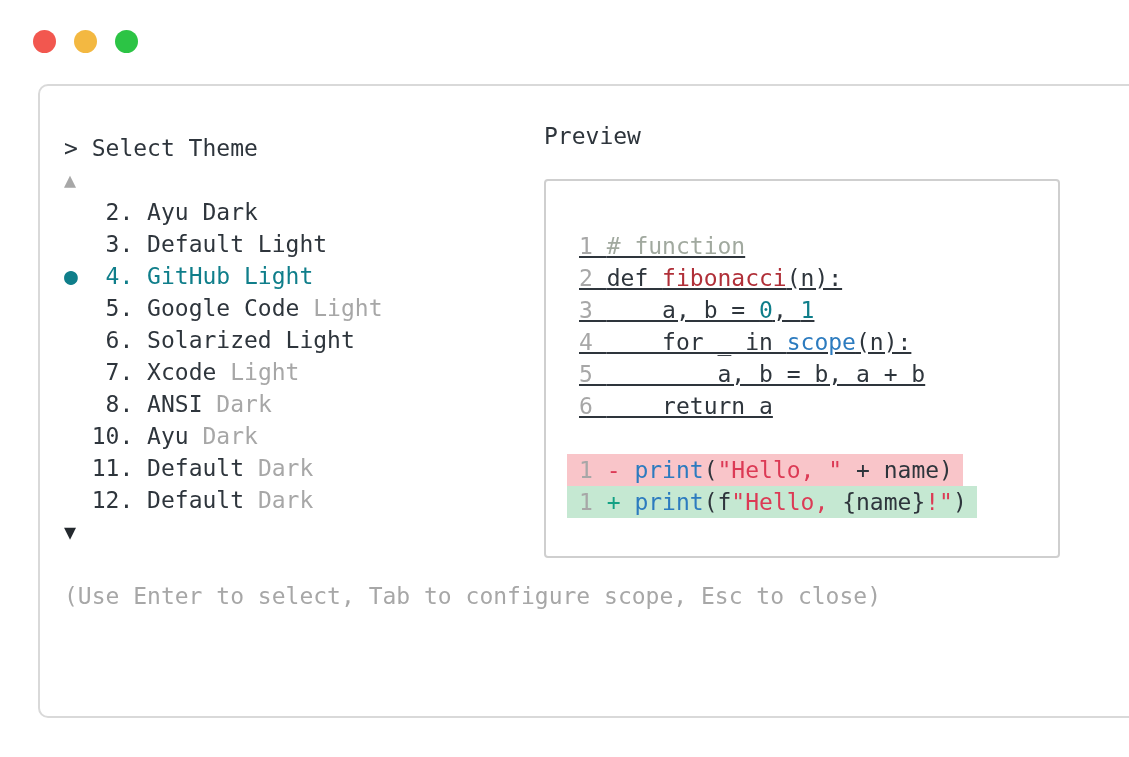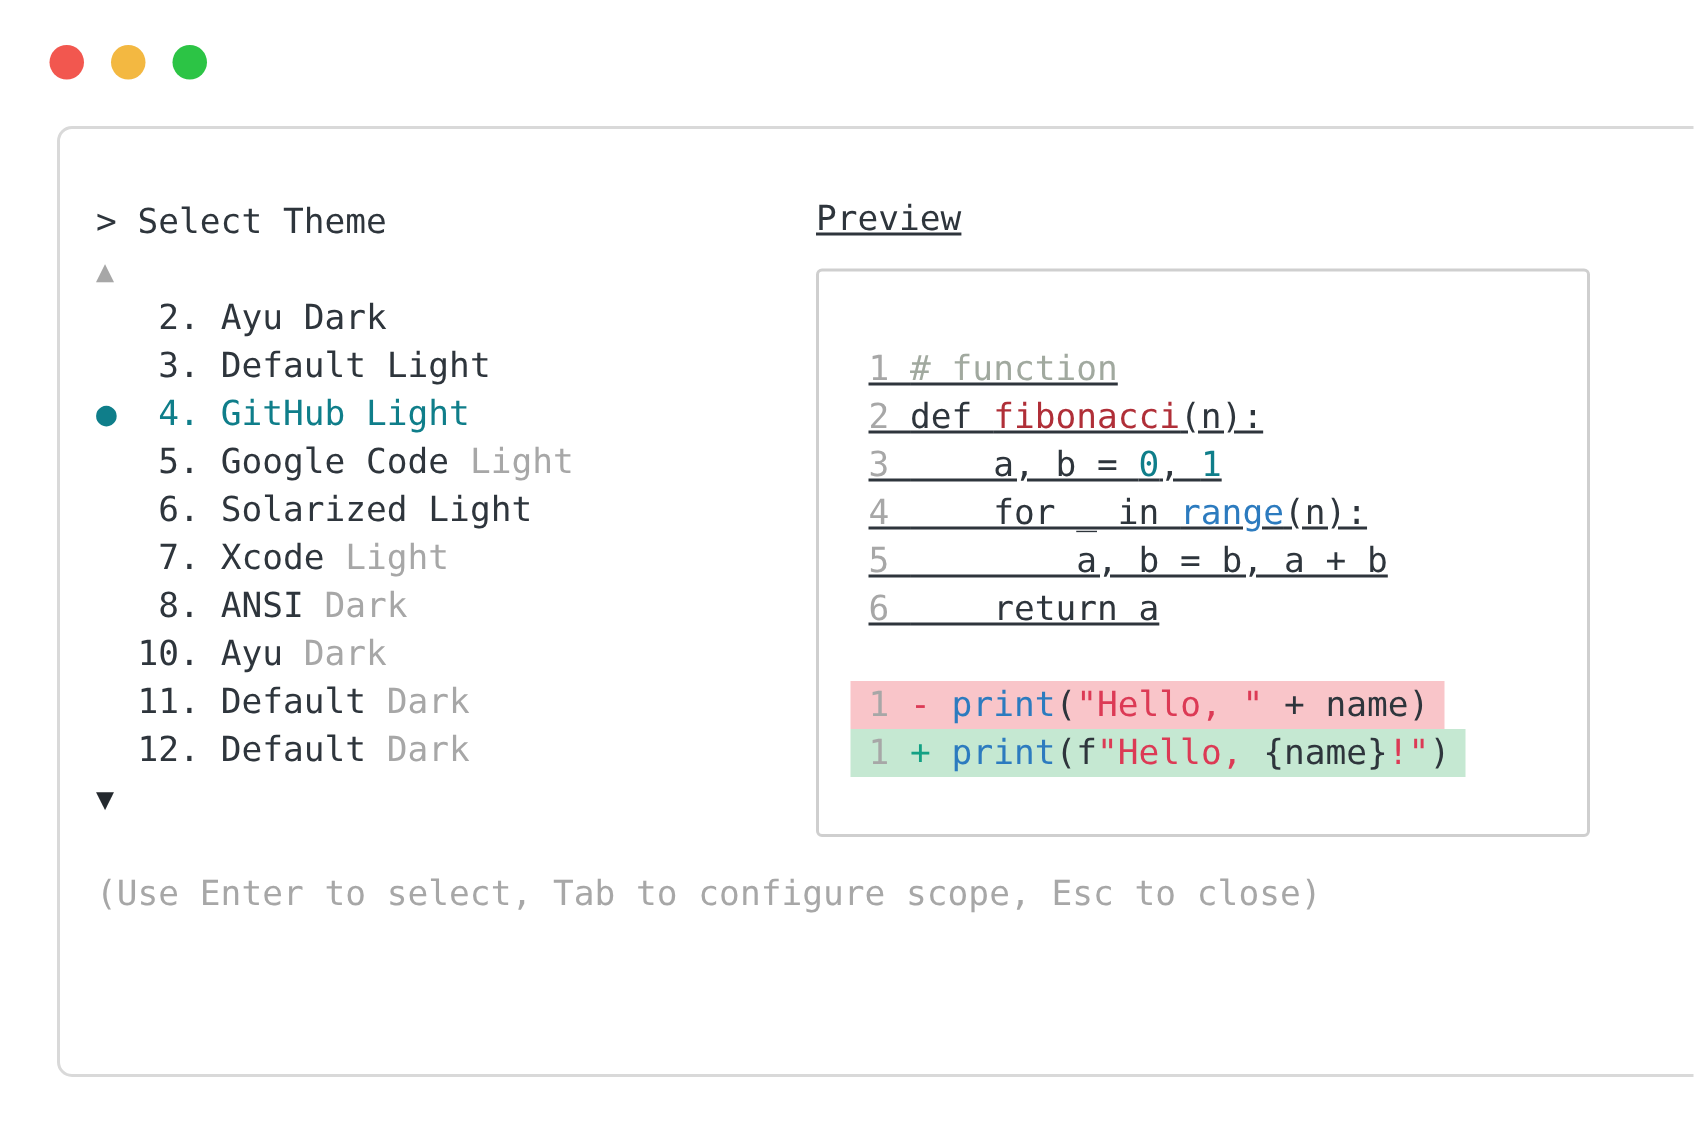--- a/index.html
+++ b/index.html
@@ -23,21 +23,21 @@
     background: #ffffff;
   }
   .left-pane { position: absolute; left: 24px; top: 46px; }
   .row { height: 32px; line-height: 32px; white-space: pre; }
   .muted { color: var(--muted-gray, #a7a7a7); }
   .scroll-up { color: var(--muted-gray, #a7a7a7); font-size: 20px; }
   .scroll-down { color: #24292e; font-size: 20px; }
   .theme-item .marker { color: var(--accent-teal, #0f7e8a); }
   .theme-item.selected, .theme-item.selected span { color: var(--accent-teal, #0f7e8a); }
 
-  .preview-title { position: absolute; left: 504px; top: 44px; height: 32px; line-height: 32px; white-space: pre; text-decoration: underline; }
+  .preview-title { position: absolute; left: 504px; top: 34px; height: 32px; line-height: 32px; white-space: pre; }
   .preview-box {
     position: absolute; left: 504px; top: 93px; width: 516px; height: 379px;
     border: 2px solid var(--preview-border, #cfcfcf); border-radius: 4px;
     padding-top: 17px; overflow: hidden; background: #ffffff;
   }
   .code-line { height: 32px; line-height: 32px; white-space: pre; padding-left: 33px; text-decoration: underline; }
   .hl { display: inline-block; height: 32px; margin-left: -12px; padding: 0 10px 0 12px; }
   .hl.removed { background: var(--removed-bg, #f9c5c9); }
   .hl.added   { background: var(--added-bg, #c5e8d2); }
 
@@ -81,21 +81,21 @@
     <div class="row muted">(Use Enter to select, Tab to configure scope, Esc to close)</div>
   </div>
 
   <div class="preview-title">Preview</div>
   <div class="preview-box">
     <div id="code-lines">
         <div class="code-line"></div>
         <div class="code-line"><span class="tok-gray">1 </span><span class="tok-comment"># function</span></div>
         <div class="code-line"><span class="tok-gray">2 </span><span class="tok-default">def </span><span class="tok-func">fibonacci</span><span class="tok-default">(n):</span></div>
         <div class="code-line"><span class="tok-gray">3 </span><span class="tok-default">    a, b = </span><span class="tok-num">0</span><span class="tok-default">, </span><span class="tok-num">1</span></div>
-        <div class="code-line"><span class="tok-gray">4 </span><span class="tok-default">    for _ in </span><span class="tok-builtin">range</span><span class="tok-default">(n):</span></div>
+        <div class="code-line"><span class="tok-gray">4 </span><span class="tok-default">    for _ in </span><span class="tok-builtin">scope</span><span class="tok-default">(n):</span></div>
         <div class="code-line"><span class="tok-gray">5 </span><span class="tok-default">        a, b = b, a + b</span></div>
         <div class="code-line"><span class="tok-gray">6 </span><span class="tok-default">    return a</span></div>
         <div class="code-line"></div>
         <div class="code-line"><span class="hl removed"><span class="tok-gray">1 </span><span class="tok-minus">- </span><span class="tok-builtin">print</span><span class="tok-default">(</span><span class="tok-str">"Hello, "</span><span class="tok-default"> + name)</span></span></div>
         <div class="code-line"><span class="hl added"><span class="tok-gray">1 </span><span class="tok-plus">+ </span><span class="tok-builtin">print</span><span class="tok-default">(f</span><span class="tok-str">"Hello, </span><span class="tok-default">{name}</span><span class="tok-str">!"</span><span class="tok-default">)</span></span></div>
       </div>
   </div>
 </div>
 
 </body></html>

